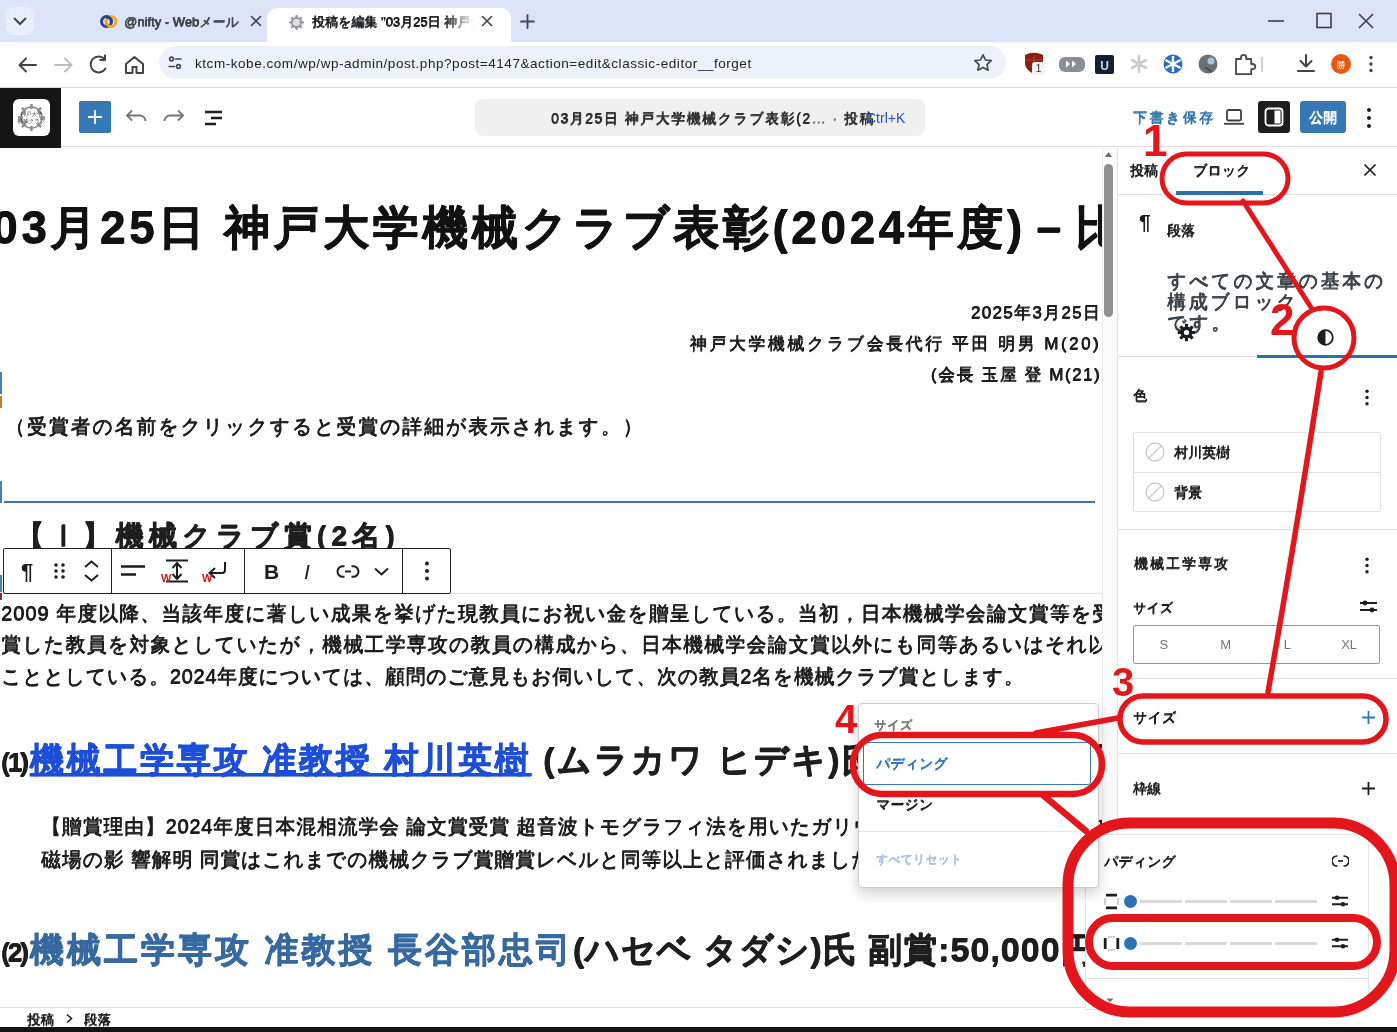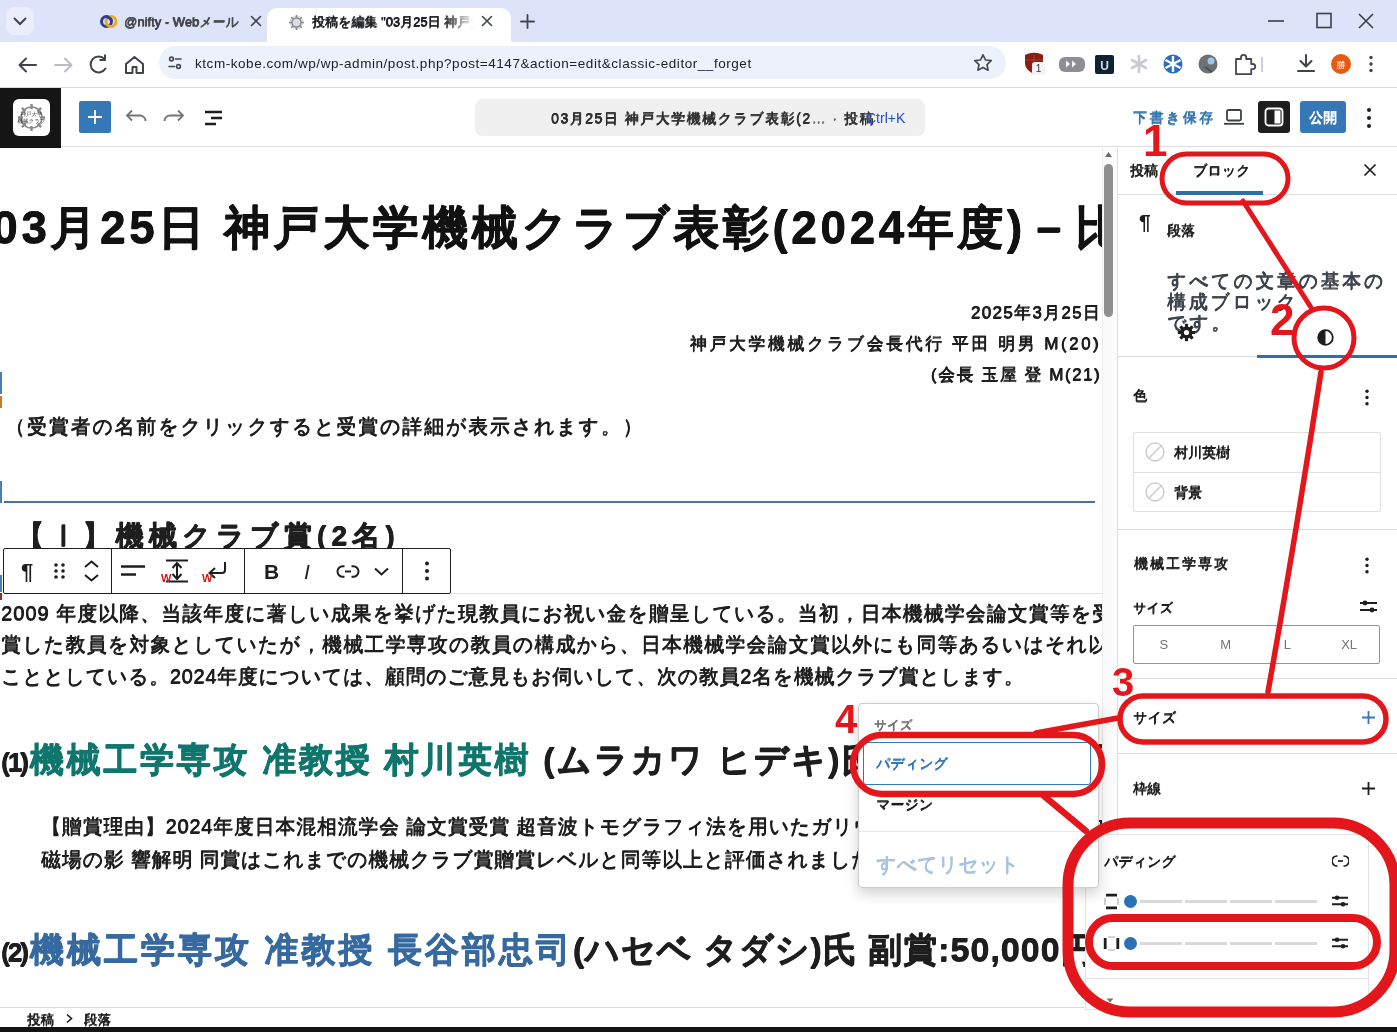--- a/index.html
+++ b/index.html
@@ -166,21 +166,21 @@
 <div class="abs js" id="t-note" style="left:5px;top:416px;font-size:20px;line-height:21px;letter-spacing:1.8px;">（受賞者の名前をクリックすると受賞の詳細が表示されます。）</div>
 
 <div class="abs" style="left:4px;top:501px;width:1091px;height:2px;background:#3f74ad;"></div>
 
 <div class="abs js" id="t-h1" style="left:16px;top:521px;font-size:28px;line-height:30px;font-weight:bold;letter-spacing:5.2px;">【Ⅰ】機械クラブ賞(2名)</div>
 
 <div class="abs js" id="t-b1" style="left:1px;top:602px;font-size:20px;line-height:22px;letter-spacing:1.0px;">2009 年度以降、当該年度に著しい成果を挙げた現教員にお祝い金を贈呈している。当初，日本機械学会論文賞等を受賞するか、それ以上の学会賞を受</div>
 <div class="abs js" id="t-b2" style="left:1px;top:633px;font-size:20px;line-height:22px;letter-spacing:1.12px;">賞した教員を対象としていたが，機械工学専攻の教員の構成から、日本機械学会論文賞以外にも同等あるいはそれ以上の評価を受けた教員を対象とする</div>
 <div class="abs js" id="t-b3" style="left:1px;top:665px;font-size:20px;line-height:22px;letter-spacing:0.68px;">こととしている。2024年度については、顧問のご意見もお伺いして、次の教員2名を機械クラブ賞とします。</div>
 
-<div class="abs js" id="t-m1" style="left:1px;top:741px;font-size:34px;line-height:36px;font-weight:bold;"><span style="font-size:26px;letter-spacing:-2px;margin-right:3px;">(1)</span><span style="color:#0f766e;letter-spacing:2.7px;">機械工学専攻 准教授 村川英樹</span><span style="letter-spacing:2.3px;"> (ムラカワ ヒデキ)氏 副賞:50,000円</span></div>
+<div class="abs js" id="t-m1" style="left:1px;top:741px;font-size:34px;line-height:36px;font-weight:bold;"><span style="font-size:26px;letter-spacing:-2px;margin-right:3px;">(1)</span><span style="color:#1d4ed8;text-decoration:underline;letter-spacing:2.7px;">機械工学専攻 准教授 村川英樹</span><span style="letter-spacing:2.3px;"> (ムラカワ ヒデキ)氏 副賞:50,000円</span></div>
 
 <div class="abs js" id="t-g1" style="left:41px;top:815px;font-size:20px;line-height:22px;letter-spacing:0.75px;">【贈賞理由】2024年度日本混相流学会 論文賞受賞 超音波トモグラフィ法を用いたガリウム合金中を上昇する気泡の運動に対する</div>
 <div class="abs js" id="t-g2" style="left:41px;top:848px;font-size:20px;line-height:22px;letter-spacing:0.75px;">磁場の影 響解明 同賞はこれまでの機械クラブ賞贈賞レベルと同等以上と評価されましたので機械クラブ賞を贈賞します。</div>
 
 <div class="abs js" id="t-m2" style="left:1px;top:931px;font-size:34px;line-height:36px;font-weight:bold;"><span style="font-size:26px;letter-spacing:-2px;margin-right:3px;">(2)</span><span style="color:#35699f;letter-spacing:3px;text-align:center;">機械工学専攻 准教授 長谷部忠司</span><span style="letter-spacing:1px;">(ハセベ タダシ)氏 副賞:50,000円</span></div>
 
 <div class="abs" style="left:0;top:372px;width:2px;height:22px;background:#4a7fb5;"></div>
 <div class="abs" style="left:0;top:396px;width:2px;height:12px;background:#c87a2e;"></div>
 <div class="abs" style="left:0;top:481px;width:2px;height:22px;background:#4a7fb5;"></div>
 <div class="abs" style="left:0;top:575px;width:2px;height:17px;background:#4a7fb5;"></div>
@@ -334,21 +334,21 @@
 <svg class="abs" style="left:1362px;top:782px" width="13" height="13" viewBox="0 0 13 13">
     <path d="M6.5 0 V13 M0 6.5 H13" stroke="#1e1e1e" stroke-width="1.8"></path>
   </svg>
 
 <div class="abs" style="left:858px;top:703px;width:241px;height:185px;background:#fff;border:1px solid #cccccc;border-radius:4px;box-shadow:0 6px 14px rgba(0,0,0,0.18);z-index:5;"></div>
 <div class="abs" style="left:874px;top:717px;font-size:12.5px;font-weight:500;color:#757575;z-index:6;text-shadow:0.6px 0 currentColor,0 0.6px currentColor;">サイズ</div>
 <div class="abs" style="left:863px;top:742px;width:228px;height:43px;border:1.5px solid #3577b8;border-radius:3px;z-index:6;"></div>
 <div class="abs" style="left:876px;top:755px;font-size:14px;color:#3577b8;z-index:6;text-shadow:0.6px 0 currentColor,0 0.6px currentColor;">パディング</div>
 <div class="abs" style="left:876px;top:796px;font-size:14px;color:#1e1e1e;z-index:6;text-shadow:0.6px 0 currentColor,0 0.6px currentColor;">マージン</div>
 <div class="abs" style="left:859px;top:831px;width:239px;height:1px;background:#e8e8e8;z-index:6;"></div>
-<div class="abs" style="left:876px;top:851px;font-size:20px;color:#a8c3dd;z-index:6;text-shadow:0.6px 0 currentColor,0 0.6px currentColor;">すべてリセット</div>
+<div class="abs" style="left:876px;top:851px;font-size:12px;color:#a8c3dd;z-index:6;text-shadow:0.6px 0 currentColor,0 0.6px currentColor;">すべてリセット</div>
 
 <div class="abs" style="left:1085px;top:834px;width:284px;height:176px;background:#fff;border:1px solid #e3e3e3;z-index:4;"></div>
 <div class="abs" style="left:1369px;top:834px;width:28px;height:176px;background:#fff;z-index:4;"></div>
 <div class="abs" style="left:1104px;top:853px;font-size:14px;color:#1e1e1e;z-index:6;text-shadow:0.6px 0 currentColor,0 0.6px currentColor;">パディング</div>
 <svg class="abs" style="left:1332px;top:854px;z-index:6" width="17" height="14" viewBox="0 0 17 14">
   <path d="M5.5 2 H5 a5 5 0 0 0 0 10 h0.5 M11.5 2 h0.5 a5 5 0 0 1 0 10 H11.5" fill="none" stroke="#1e1e1e" stroke-width="1.7"></path>
   <path d="M6 7 h5" stroke="#1e1e1e" stroke-width="1.7"></path>
 </svg>
 
 <svg class="abs" style="left:1103px;top:893px;z-index:6" width="17" height="17" viewBox="0 0 17 17">

